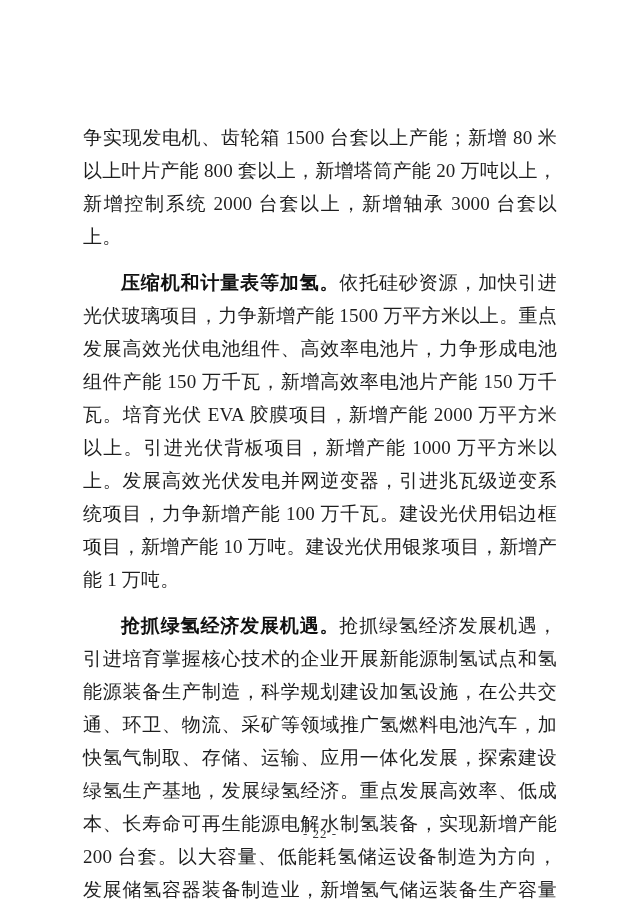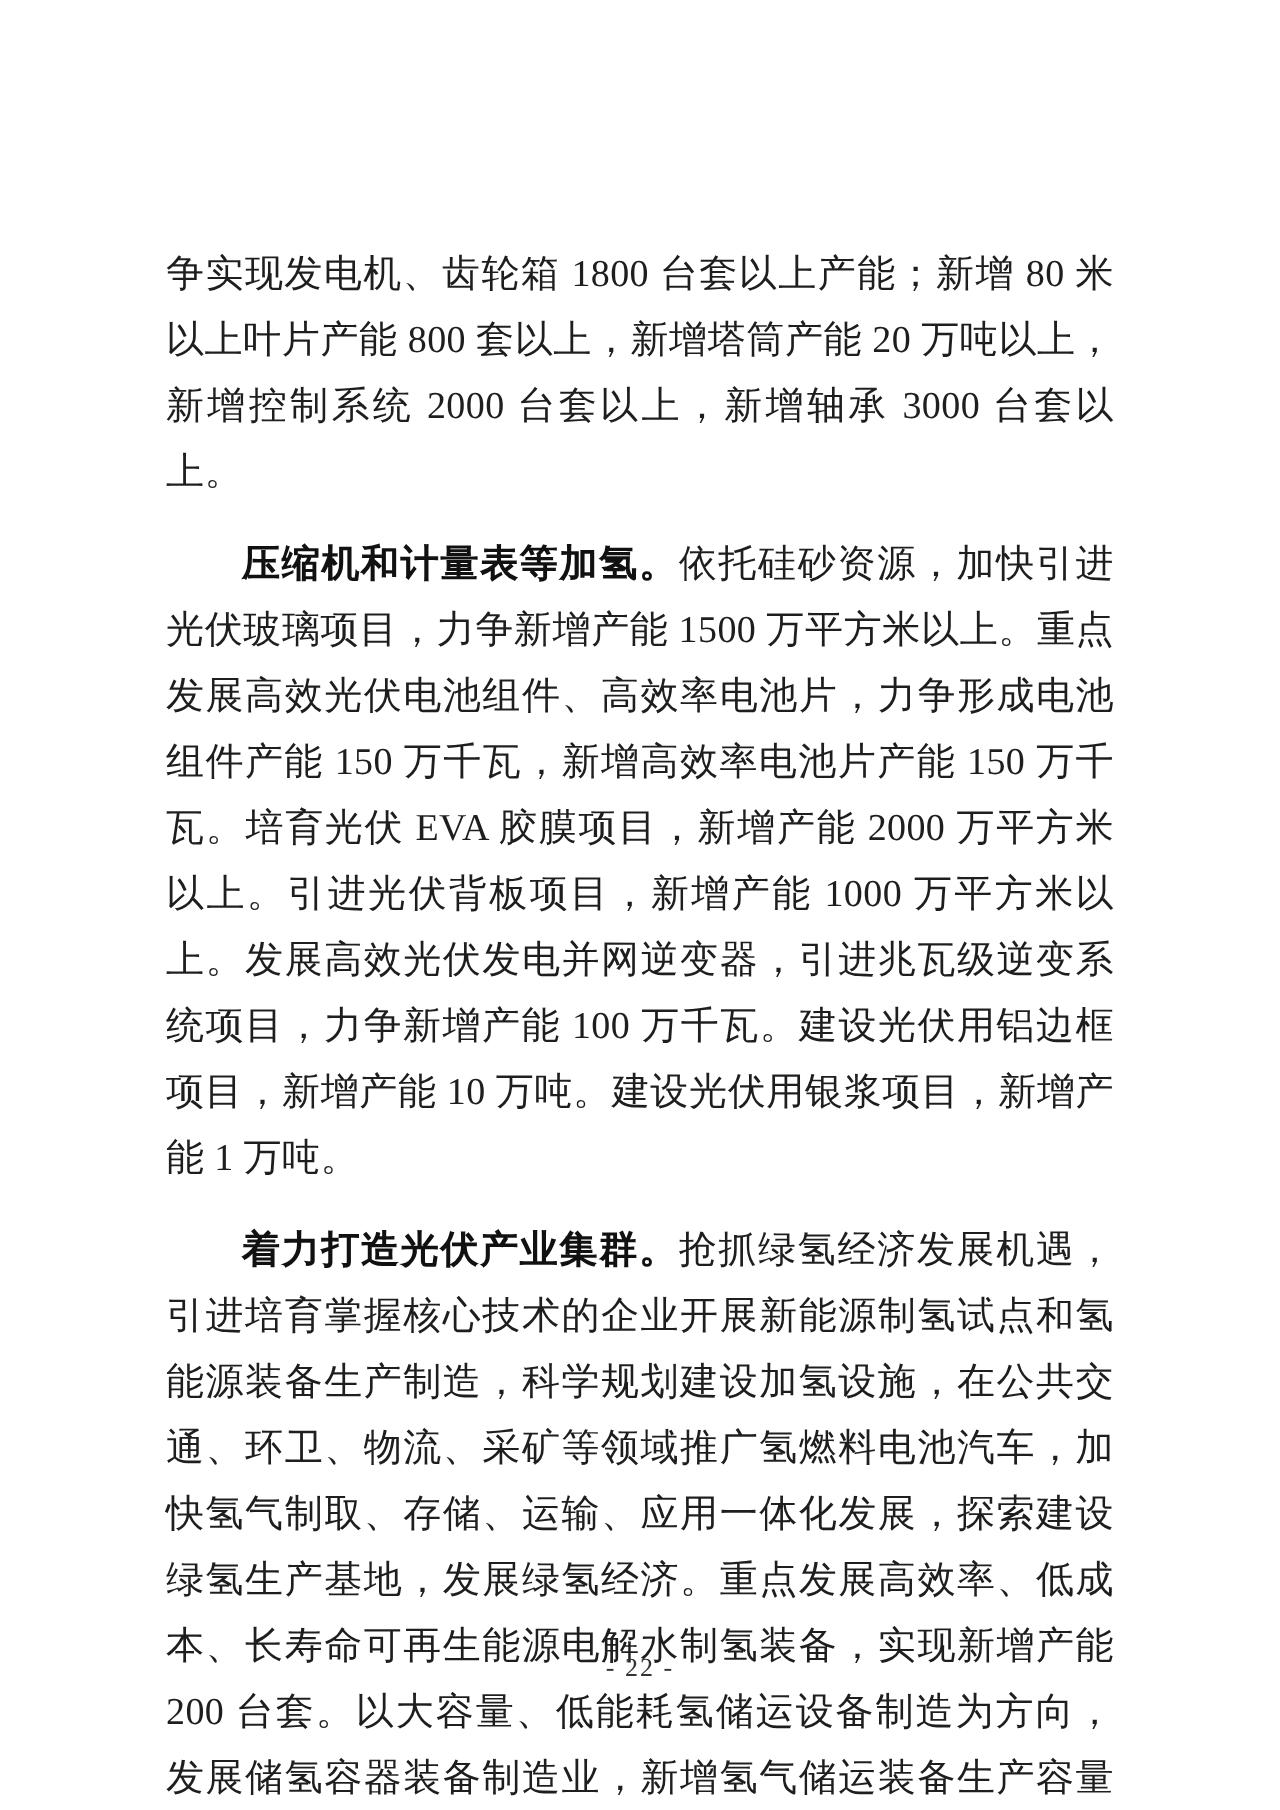--- a/index.html
+++ b/index.html
@@ -50,21 +50,21 @@
     color: #333333;
     letter-spacing: 1px;
     font-family: "Liberation Serif", "DejaVu Serif", serif;
   }
 </style>
 </head>
 <body>
 
 <div class="page">
 
-  <p class="para"><span>争实现发电机、齿轮箱 1800 台套以上产能；新增 80 米以上叶片产能 800 套以上，新增塔筒产能 20 万吨以上，新增控制系统 2000 台套以上，新增轴承 3000 台套以上。</span></p>
+  <p class="para"><span>争实现发电机、齿轮箱 1500 台套以上产能；新增 80 米以上叶片产能 800 套以上，新增塔筒产能 20 万吨以上，新增控制系统 2000 台套以上，新增轴承 3000 台套以上。</span></p>
 
   <p class="para indent"><strong class="lead">压缩机和计量表等加氢。</strong><span>依托硅砂资源，加快引进光伏玻璃项目，力争新增产能 1500 万平方米以上。重点发展高效光伏电池组件、高效率电池片，力争形成电池组件产能 150 万千瓦，新增高效率电池片产能 150 万千瓦。培育光伏 EVA 胶膜项目，新增产能 2000 万平方米以上。引进光伏背板项目，新增产能 1000 万平方米以上。发展高效光伏发电并网逆变器，引进兆瓦级逆变系统项目，力争新增产能 100 万千瓦。建设光伏用铝边框项目，新增产能 10 万吨。建设光伏用银浆项目，新增产能 1 万吨。</span></p>
 
-  <p class="para indent"><strong class="lead">着力打造光伏产业集群。</strong><span>抢抓绿氢经济发展机遇，引进培育掌握核心技术的企业开展新能源制氢试点和氢能源装备生产制造，科学规划建设加氢设施，在公共交通、环卫、物流、采矿等领域推广氢燃料电池汽车，加快氢气制取、存储、运输、应用一体化发展，探索建设绿氢生产基地，发展绿氢经济。重点发展高效率、低成本、长寿命可再生能源电解水制氢装备，实现新增产能 200 台套。以大容量、低能耗氢储运设备制造为方向，发展储氢容器装备制造业，新增氢气储运装备生产容量达 300 吨。研发氢能运输管道相关技术和装备，发展管道材料、压缩机和计量表等加氢、运输设备。</span></p>
+  <p class="para indent"><strong class="lead">抢抓绿氢经济发展机遇。</strong><span>抢抓绿氢经济发展机遇，引进培育掌握核心技术的企业开展新能源制氢试点和氢能源装备生产制造，科学规划建设加氢设施，在公共交通、环卫、物流、采矿等领域推广氢燃料电池汽车，加快氢气制取、存储、运输、应用一体化发展，探索建设绿氢生产基地，发展绿氢经济。重点发展高效率、低成本、长寿命可再生能源电解水制氢装备，实现新增产能 200 台套。以大容量、低能耗氢储运设备制造为方向，发展储氢容器装备制造业，新增氢气储运装备生产容量达 300 吨。研发氢能运输管道相关技术和装备，发展管道材料、压缩机和计量表等加氢、运输设备。</span></p>
 
   <div class="page-number">- 22 -</div>
 
 </div>
 
 </body></html>

